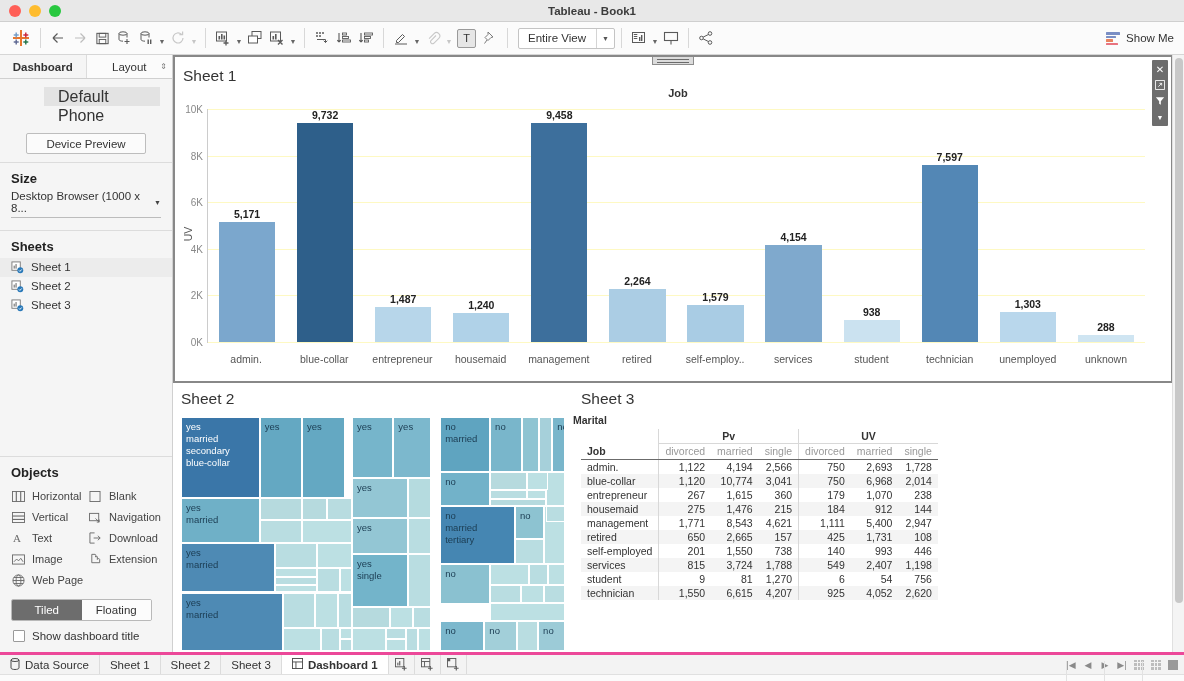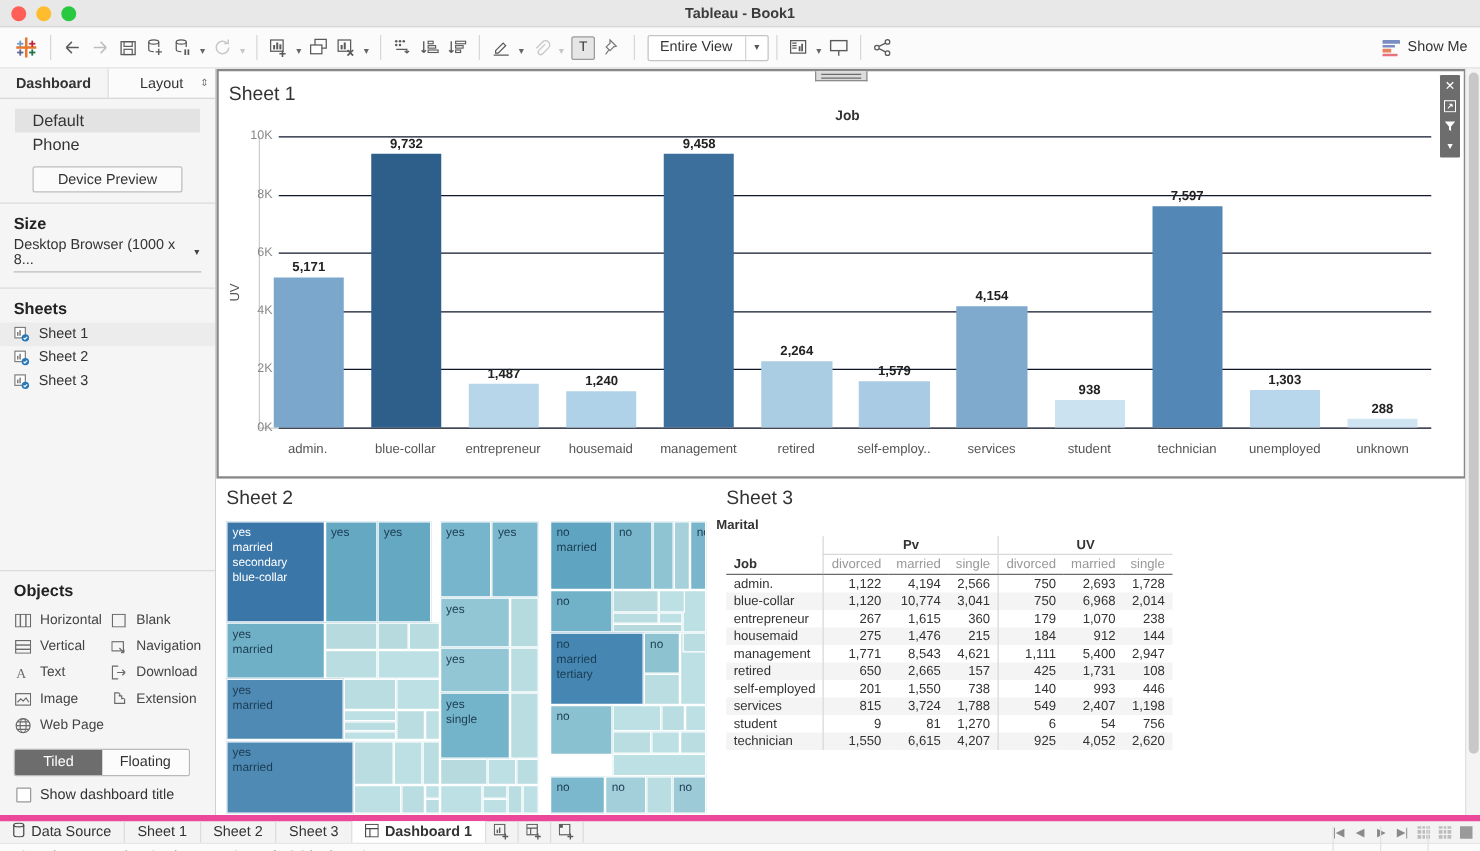--- a/index.html
+++ b/index.html
@@ -89,21 +89,21 @@
     background: #f5f5f5; align-items: stretch;
   }
   .lp-tab {
     flex: 1; display: flex; align-items: center; justify-content: center;
     font-size: 11.5px; color: #333;
   }
   .lp-tab.active { font-weight: bold; background: #f5f5f5; }
   .lp-tab.inactive { background: #fbfbfb; border-left: 1px solid #dcdcdc; position: relative; }
   .lp-tab .sortglyph { position:absolute; right:5px; font-size:8px; color:#777; }
   .lp-section { padding: 8px 12px 6px 12px; }
-  .lp-row { padding: 2px 14px; font-size: 13px; color: #333; line-height:15px;}
+  .lp-row { padding: 2px 14px; font-size: 16px; color: #333; line-height:15px;margin-left:32px;}
   .lp-row.sel { background: #e3e3e3; }
   .btn-device {
     margin: 8px auto 0 auto; display: block; width: 120px; height: 21px;
     background: #fbfbfb; border: 1px solid #bdbdbd; border-radius: 2px;
     font-size: 11.5px; color: #333; font-family: inherit; cursor: default;
   }
   .lp-hr { height: 1px; background: #dcdcdc; margin: 8px 0 0 0; }
   .lp-head { font-weight: bold; font-size: 13px; color: #222; padding: 8px 11px 4px 11px; }
   .size-select {
     margin: 0 11px; font-size: 11.5px; color: #333;
@@ -177,21 +177,21 @@
   .chart-area { position: absolute; left: 0; top: 30px; right: 20px; bottom: 0; }
   .chart-title { text-align: center; font-size: 11px; font-weight: bold; color: #333; margin-left: 30px; }
   .plot {
     position: absolute; left: 32px; top: 22px; right: 6px; bottom: 38px;
     border-left: 1px solid #cccccc; border-bottom: 1px solid #cccccc;
   }
   .axis-y-label {
     position: absolute; left: 6px; top: 50%; transform: translateY(-50%) rotate(-90deg);
     font-size: 10.5px; color: #555;
   }
-  .gridline { position: absolute; left: 15px; right: 0; height: 1px; background: #0f172a; }
+  .gridline { position: absolute; left: 0; right: 0; height: 1px; background: #fef9c3; }
   .ytick {
     position: absolute; right: 100%; margin-right: 5px; transform: translateY(-50%);
     font-size: 10px; color: #888; white-space: nowrap;
   }
   .bars { position: absolute; left: 0; right: 0; bottom: 0; top: 0; display: flex; align-items: flex-end; }
   .barcol { flex: 1; display: flex; flex-direction: column; align-items: center; justify-content: flex-end; height: 100%; position: relative; }
   .barval { font-size: 10.5px; color: #222; margin-bottom: 2px; font-weight: 600; }
   .bar { width: 72%; }
   .xlabels { position: absolute; left: 0; right: 0; bottom: 16px; display: flex; }
   .xlab { flex: 1; text-align: center; font-size: 10.5px; color: #555; }
@@ -214,21 +214,21 @@
   .col-hdr { text-align: right; color: #999; padding-bottom: 2px !important; font-size:10.5px;}
   .job-hdr { text-align: left; font-weight: bold !important; color: #333; border-bottom: 1px solid #6b6b6b; }
   .col-hdr-line { border-bottom: 1px solid #6b6b6b; }
   .jobcell { text-align: left; color: #333; }
   .numcell { text-align: right; color: #333; }
   tr.alt { background: #f4f4f4; }
   .vsep { border-left: 1px solid #d8d8d8; }
 
   
   .tabbar {
-    height: 22px; background: #f3f3f3; border-top: 5px solid #ec4899;
+    height: 22px; background: #f3f3f3; border-top: 3px solid #ec4899;
     display: flex; align-items: stretch; font-size: 11.5px; color: #333;
     position: relative;
   }
   .tabitem {
     display: flex; align-items: center; gap: 5px; padding: 0 10px;
     border-right: 1px solid #dcdcdc; color: #333;
   }
   .tabitem.active { background: #ffffff; font-weight: bold; }
   .tab-add { display: flex; align-items: center; justify-content: center; width: 26px; border-right: 1px solid #dcdcdc; color: #5a5a5a; }
   .nav-right { position: absolute; right: 4px; top: 0; bottom: 0; display: flex; align-items: center; gap: 3px; }

